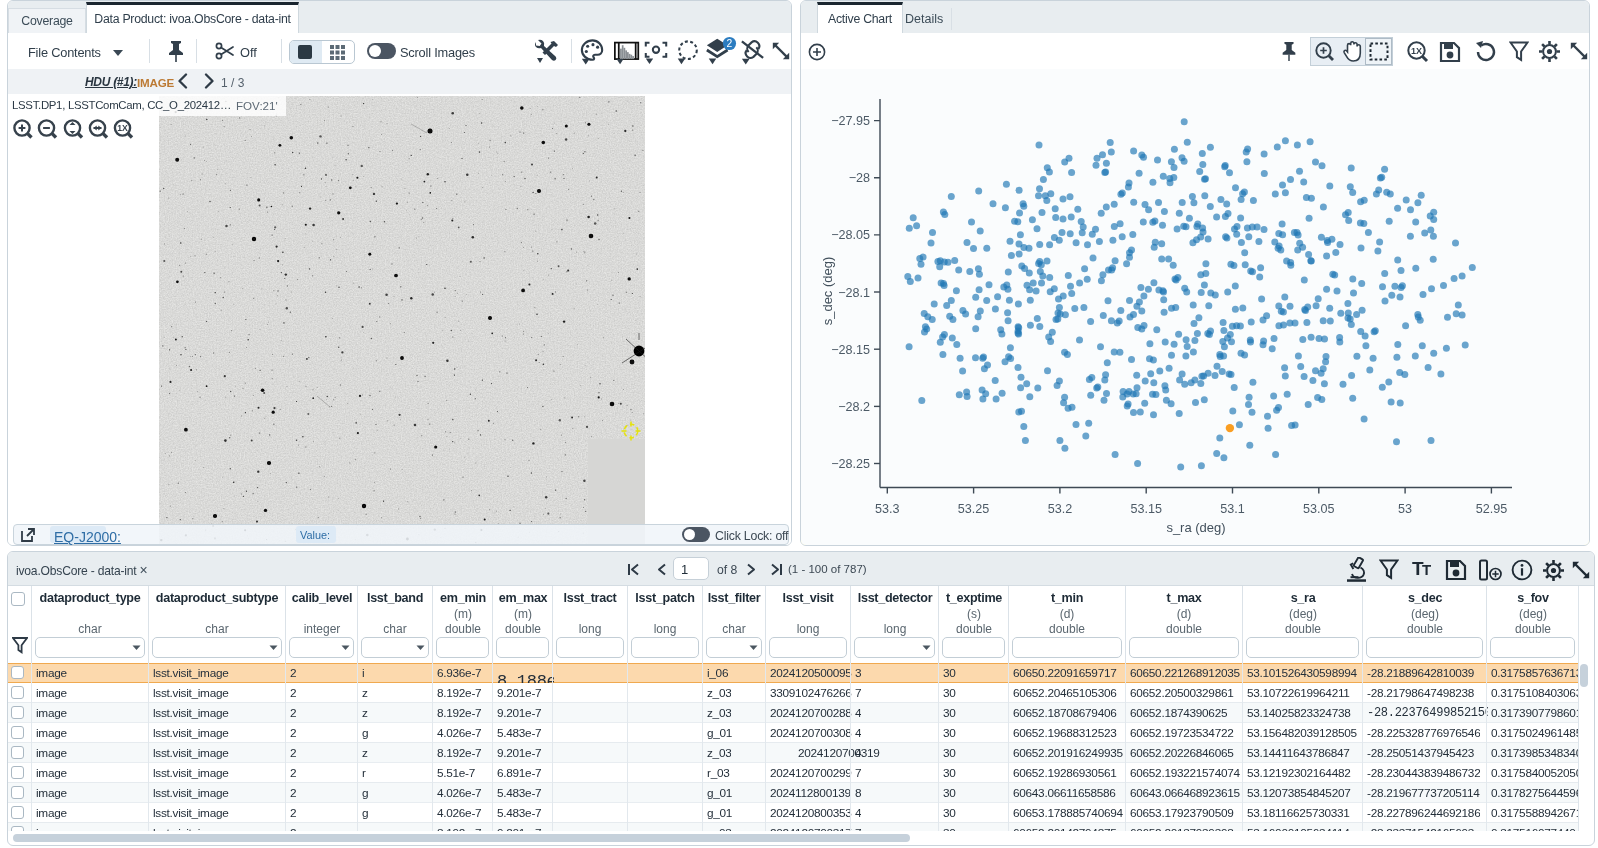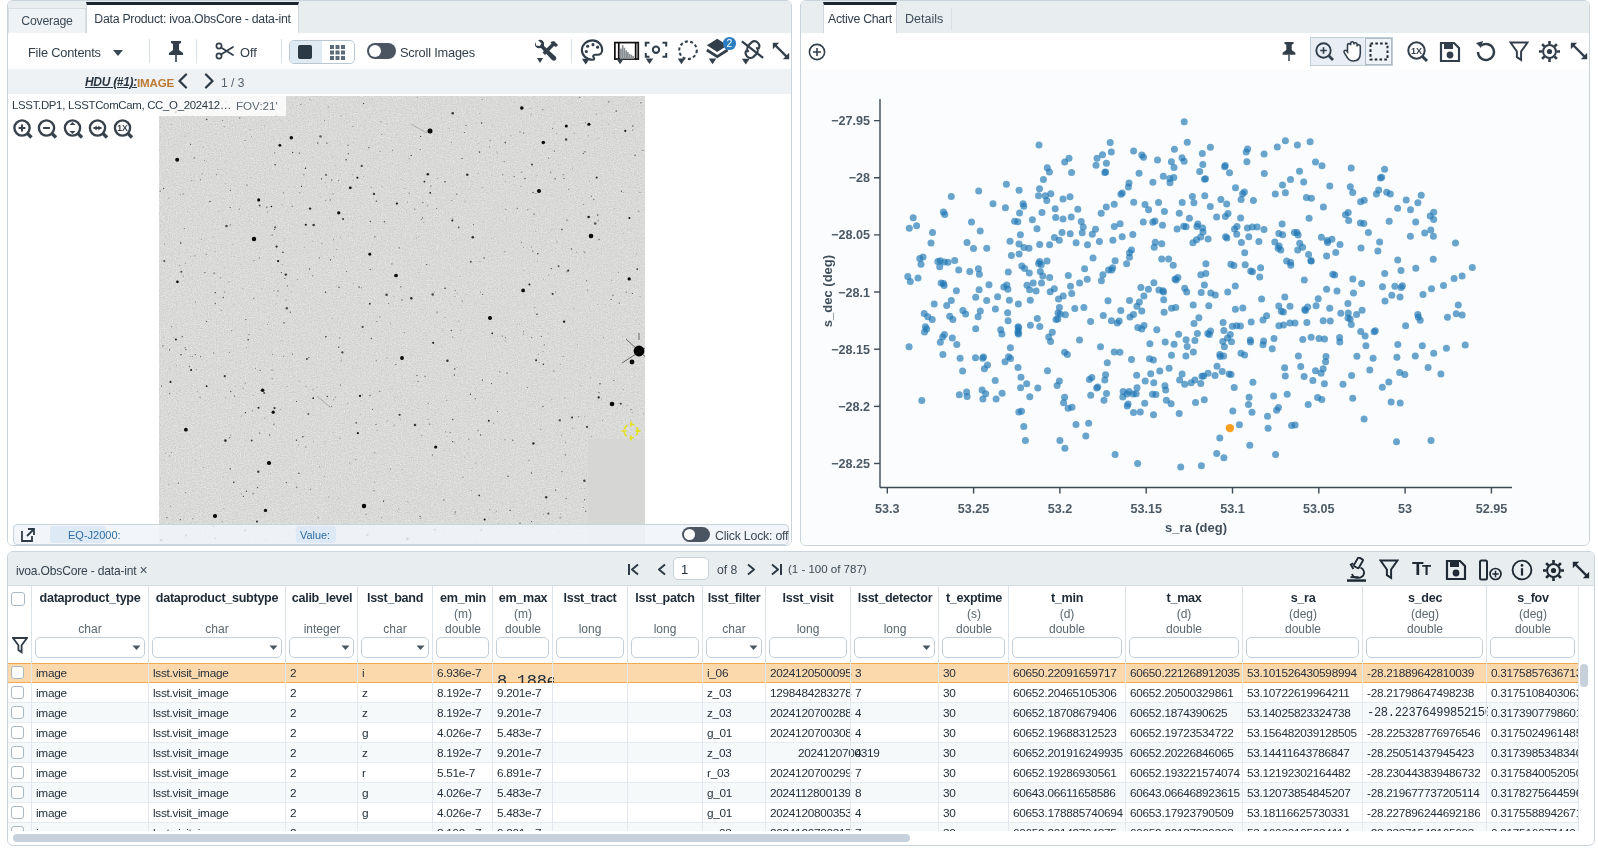--- a/index.html
+++ b/index.html
@@ -1045,33 +1045,33 @@
         </g>
       </svg>
     </div>
 
     <div class="abs" style="left:5px;top:430px;width:776px;height:21px;background:rgba(240,245,249,0.88);border:1px solid #c9d4dc;border-radius:4px;"></div>
     <svg class="icon" style="left:12px;top:433px;" width="16" height="16" viewBox="0 0 16 16">
       <path d="M2 4 v10 h10 v-5" fill="none" stroke="#2f3b46" stroke-width="1.8"></path>
       <path d="M8 2 h6 v6 M14 2 L7 9" fill="none" stroke="#2f3b46" stroke-width="1.8"></path>
     </svg>
     <div class="abs" style="left:42px;top:432px;width:56px;height:17px;background:#ddeaf6;border-radius:3px;"></div>
-    <div class="lbl" style="left:60px;top:435px;font-size:11px;color:#2e6da5;">EQ-J2000:</div>
+    <div class="lbl" style="left:46px;top:435px;font-size:14px;color:#2e6da5;text-decoration:underline;">EQ-J2000:</div>
     <div class="abs" style="left:288px;top:432px;width:40px;height:17px;background:#ddeaf6;border-radius:3px;"></div>
     <div class="lbl" style="left:292px;top:435px;font-size:10.9px;color:#2e6da5;">Value:</div>
     <div class="toggle" style="left:674px;top:433px;width:28px;height:15px;">
         <div class="knob" style="width:11px;height:11px;"></div>
       </div>
     <div class="lbl" style="left:707px;top:434.5px;font-size:12.3px;color:#3c4853;letter-spacing:-0.2px;">Click Lock: off</div>
   </div>
 </div>
 
 <div class="panel" id="rp" style="left:800px; top:0px; width:790px; height:546px;">
   <div class="tabbar"></div>
-  <div class="tab-active" style="left:22px; width:74px;">Active Chart</div>
+  <div class="tab-active" style="left:16px; width:86px;">Active Chart</div>
   <div class="lbl" style="left:104px;top:11px;font-size:12.5px;color:#3c4c58;">Details</div>
   <div class="sep" style="left:150px;top:7px;height:22px;"></div>
 
   <div class="abs" style="left:0;top:32px;right:0;height:36px;background:#fff;"></div>
   <svg class="icon" style="left:7px;top:42px;" width="18" height="18" viewBox="0 0 18 18">
     <circle cx="9" cy="9" r="7.6" fill="none" stroke="#323f4b" stroke-width="1.6"></circle>
     <path d="M9 5 v8 M5 9 h8" stroke="#323f4b" stroke-width="1.6"></path>
   </svg>
   <div id="rp-right-icons">
 
@@ -1137,21 +1137,21 @@
       </g>
       <circle cx="11.5" cy="11.5" r="2.6" fill="#323f4b"></circle>
     </svg>
 
     <svg class="icon" style="left:768px;top:40px;" width="20" height="20" viewBox="0 0 22 22">
       <path d="M4 4 L18 18" stroke="#323f4b" stroke-width="2.4"></path>
       <path d="M2 2 h7 l-7 7 Z M20 20 h-7 l7 -7 Z" fill="#323f4b"></path>
     </svg>
   </div>
 
-  <div id="chart" class="abs" style="left:0;top:68px;right:0;bottom:0;background:#fef9c3;font-weight:bold;">
+  <div id="chart" class="abs" style="left:0;top:68px;right:0;bottom:0;background:#fef9c3;">
       <svg width="788" height="478" viewBox="0 0 788 478">
         <rect width="788" height="478" fill="#fafcfd"></rect>
         <g fill="#1f77b4" fill-opacity="0.66">
           <circle cx="655.2" cy="244.8" r="3.5"></circle>
           <circle cx="446.6" cy="79.9" r="3.5"></circle>
           <circle cx="429.3" cy="265.6" r="3.5"></circle>
           <circle cx="559.6" cy="132.8" r="3.5"></circle>
           <circle cx="552.5" cy="224.0" r="3.5"></circle>
           <circle cx="199.7" cy="260.8" r="3.5"></circle>
           <circle cx="131.5" cy="163.6" r="3.5"></circle>
@@ -2096,21 +2096,21 @@
   <div class="lbl" style="left:1483px;top:3px;font-size:11.8px;letter-spacing:-0.28px;color:#242f3a;max-width:89px;overflow:hidden;">0.31758576367136</div>
   <div class="abs" style="left:0;top:20px;width:1570px;height:20px;background:#fff;border-bottom:1px solid #e6ebef;"></div>
   <div class="abs" style="left:3px;top:23px;width:13px;height:13px;border:1.5px solid #aab8c3;border-radius:3px;background:#fff;"></div>
   <div class="lbl" style="left:28px;top:23px;font-size:11.8px;letter-spacing:-0.28px;color:#242f3a;max-width:114px;overflow:hidden;">image</div>
   <div class="lbl" style="left:145px;top:23px;font-size:11.8px;letter-spacing:-0.28px;color:#242f3a;max-width:134px;overflow:hidden;">lsst.visit_image</div>
   <div class="lbl" style="left:282px;top:23px;font-size:11.8px;letter-spacing:-0.28px;color:#242f3a;max-width:69px;overflow:hidden;">2</div>
   <div class="lbl" style="left:354px;top:23px;font-size:11.8px;letter-spacing:-0.28px;color:#242f3a;max-width:72px;overflow:hidden;">z</div>
   <div class="lbl" style="left:429px;top:23px;font-size:11.8px;letter-spacing:-0.28px;color:#242f3a;max-width:57px;overflow:hidden;">8.192e-7</div>
   <div class="lbl" style="left:489px;top:23px;font-size:11.8px;letter-spacing:-0.28px;color:#242f3a;max-width:57px;overflow:hidden;">9.201e-7</div>
   <div class="lbl" style="left:699px;top:23px;font-size:11.8px;letter-spacing:-0.28px;color:#242f3a;max-width:60px;overflow:hidden;">z_03</div>
-  <div class="lbl" style="left:762px;top:23px;font-size:11.8px;letter-spacing:-0.28px;color:#242f3a;max-width:82px;overflow:hidden;">1298484283278</div>
+  <div class="lbl" style="left:762px;top:23px;font-size:11.8px;letter-spacing:-0.28px;color:#242f3a;max-width:82px;overflow:hidden;">3309102476266</div>
   <div class="lbl" style="left:847px;top:23px;font-size:11.8px;letter-spacing:-0.28px;color:#242f3a;max-width:85px;overflow:hidden;">7</div>
   <div class="lbl" style="left:935px;top:23px;font-size:11.8px;letter-spacing:-0.28px;color:#242f3a;max-width:67px;overflow:hidden;">30</div>
   <div class="lbl" style="left:1005px;top:23px;font-size:11.8px;letter-spacing:-0.28px;color:#242f3a;max-width:114px;overflow:hidden;">60652.20465105306</div>
   <div class="lbl" style="left:1122px;top:23px;font-size:11.8px;letter-spacing:-0.28px;color:#242f3a;max-width:114px;overflow:hidden;">60652.20500329861</div>
   <div class="lbl" style="left:1239px;top:23px;font-size:11.8px;letter-spacing:-0.28px;color:#242f3a;max-width:117px;overflow:hidden;">53.10722619964211</div>
   <div class="lbl" style="left:1359px;top:23px;font-size:11.8px;letter-spacing:-0.28px;color:#242f3a;max-width:121px;overflow:hidden;">-28.21798647498238</div>
   <div class="lbl" style="left:1483px;top:23px;font-size:11.8px;letter-spacing:-0.28px;color:#242f3a;max-width:89px;overflow:hidden;">0.31751084030634</div>
   <div class="abs" style="left:0;top:40px;width:1570px;height:20px;background:#f6f9fa;border-bottom:1px solid #e8edf1;"></div>
   <div class="abs" style="left:3px;top:43px;width:13px;height:13px;border:1.5px solid #aab8c3;border-radius:3px;background:#fff;"></div>
   <div class="lbl" style="left:28px;top:43px;font-size:11.8px;letter-spacing:-0.28px;color:#242f3a;max-width:114px;overflow:hidden;">image</div>

